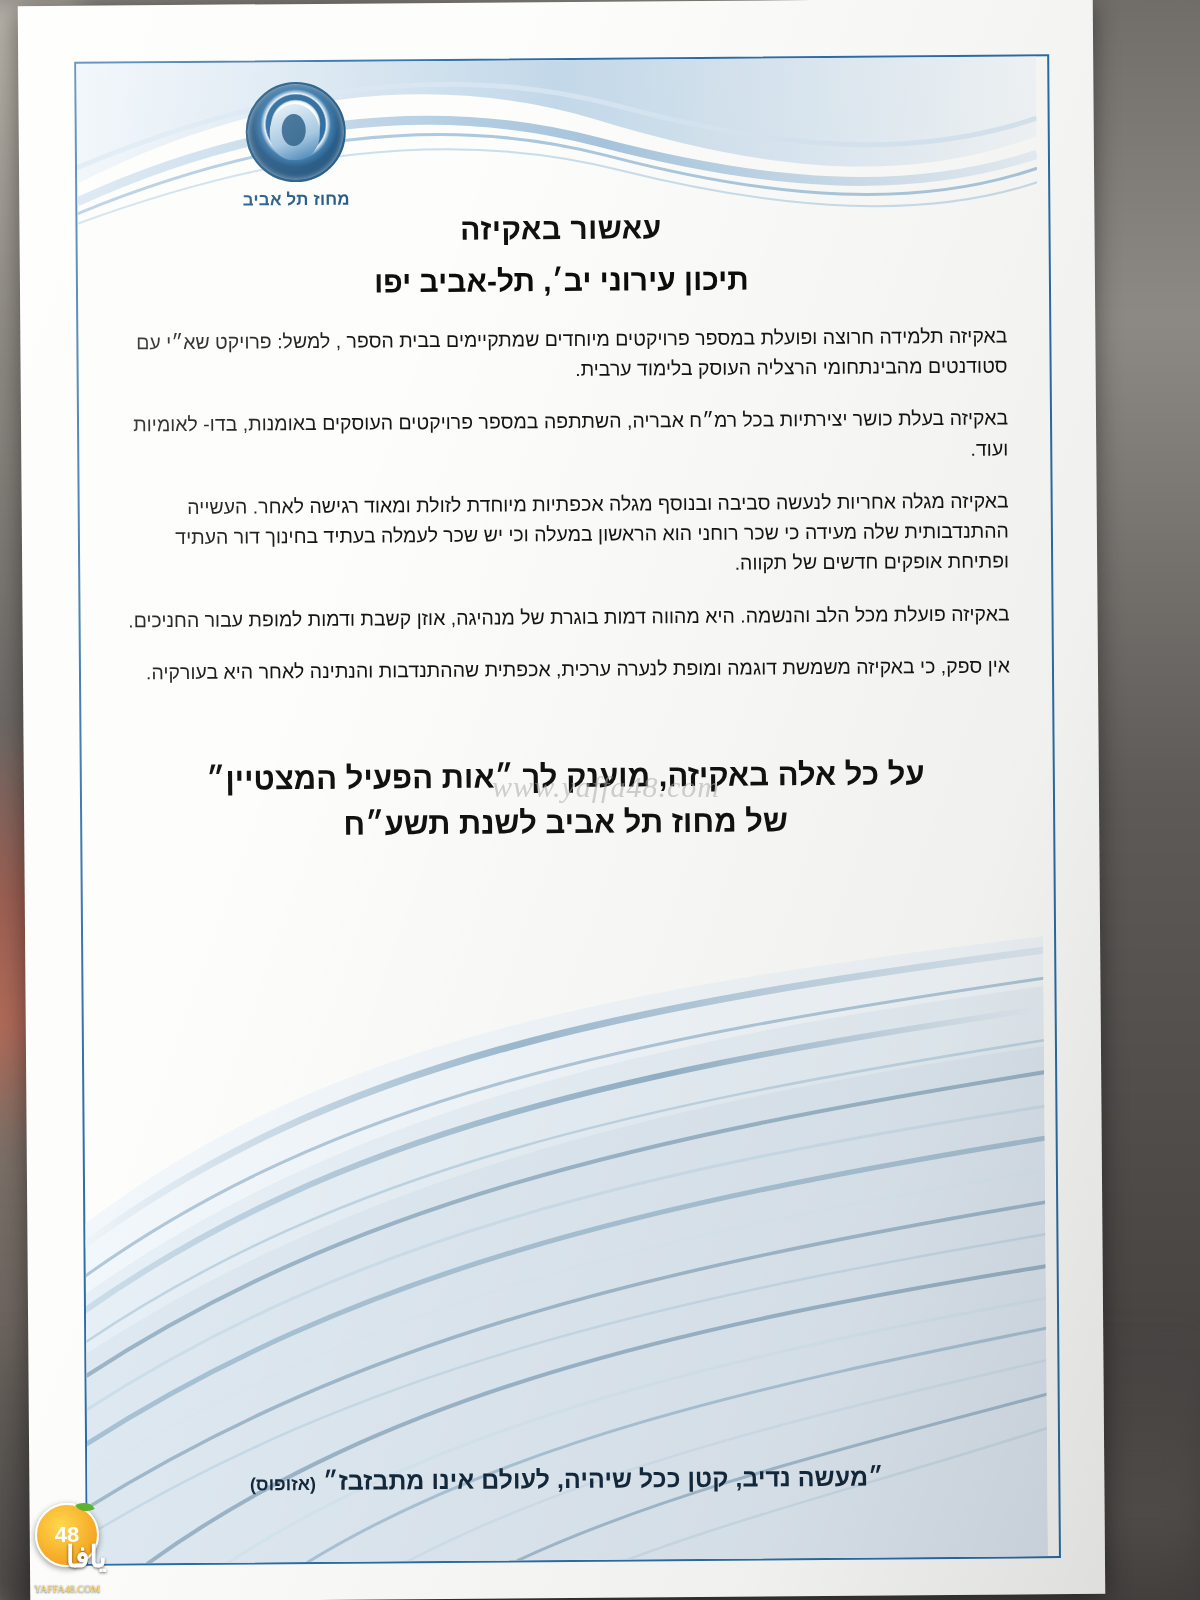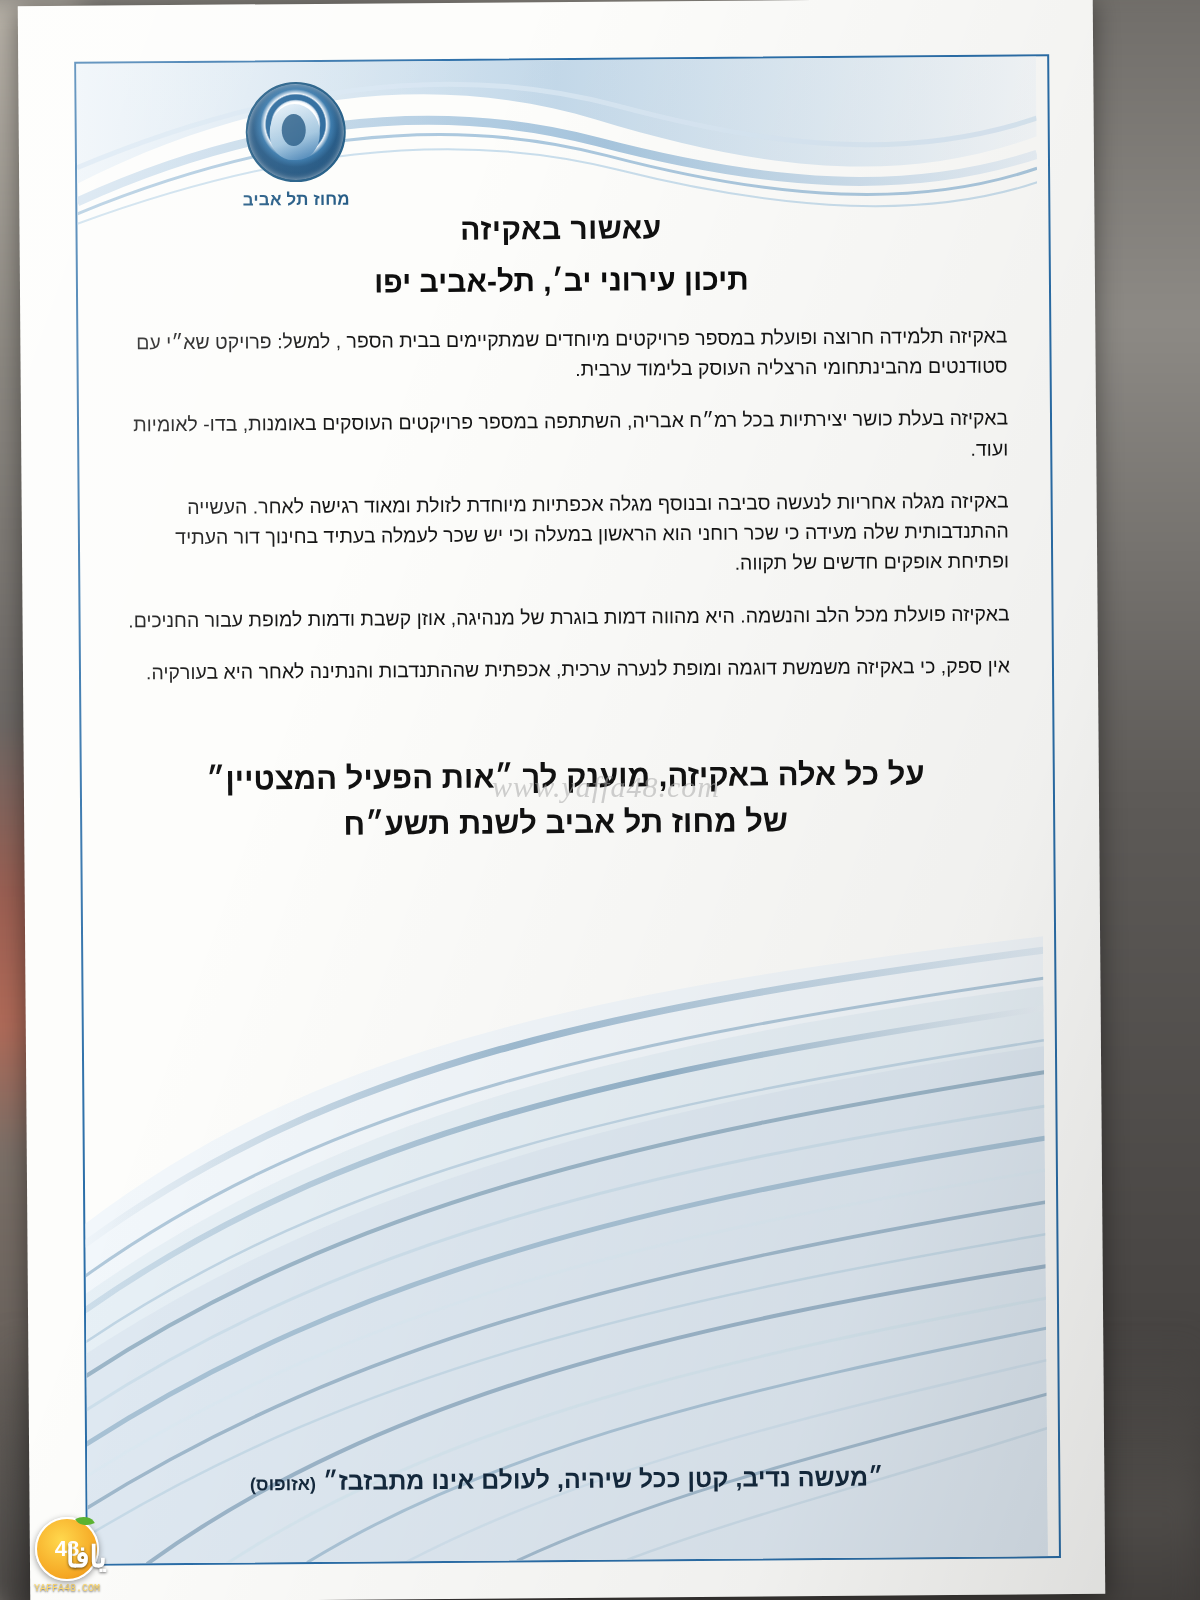--- a/index.html
+++ b/index.html
@@ -224,24 +224,24 @@
   .badge-word {
     position: absolute;
     left: 66px;
     bottom: 26px;
     font-size: 30px;
     font-weight: 700;
     color: #ffffff;
     text-shadow: 0 1px 3px rgba(0,0,0,.6);
   }
   .badge-url {
-    margin-top: 2px;
+    margin-top: 16px;
     font-size: 10px;
     color: #ffd96b;
-    font-family: Liberation Mono, monospace;
+    font-family: Liberation Serif, serif;
     direction: ltr;
     text-shadow: 0 1px 2px rgba(0,0,0,.7);
   }
 </style>
 </head>
 <body>
 
 <div class="photo-bg">
   <div class="bg-blur-1"></div>
   <div class="bg-blur-2"></div>

